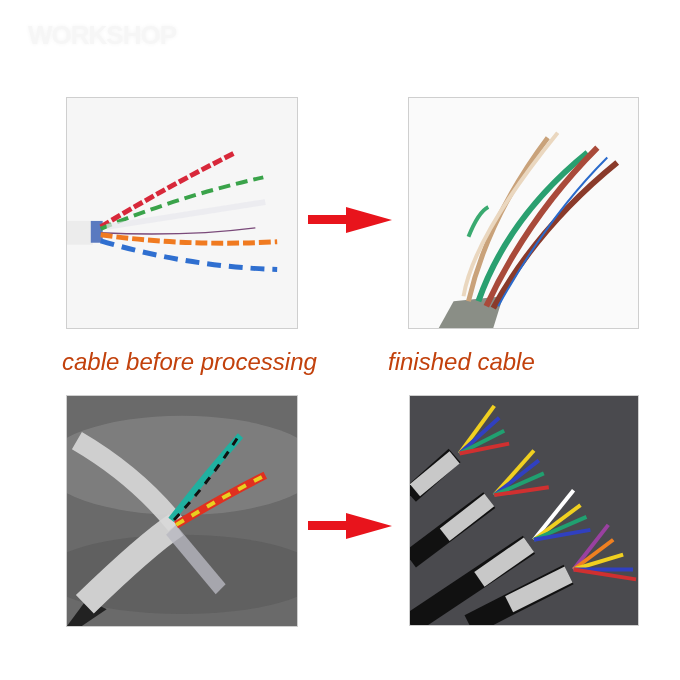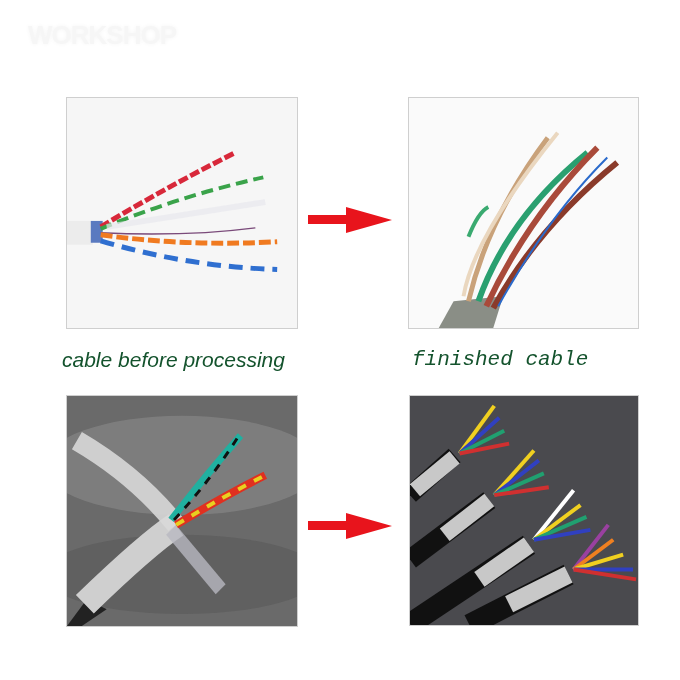--- a/index.html
+++ b/index.html
@@ -1,20 +1,20 @@
 <!DOCTYPE html>
 <html><head>
 <meta charset="utf-8">
 <style>
   html, body { margin:0; padding:0; background:#ffffff; }
   body { width:680px; height:680px; position:relative; overflow:hidden; font-family:"Liberation Sans", sans-serif; }
   .watermark { position:absolute; left:28px; top:20px; width:130px; height:40px; color:#f6f6f6; font-size:26px; font-weight:bold; letter-spacing:-1px; text-shadow:0 0 4px #f4f4f4; }
   .frame { position:absolute; border:1px solid #cfcfcf; box-sizing:border-box; overflow:hidden; }
   .frame svg { display:block; width:100%; height:100%; }
-  .label { position:absolute; color:#14532d; font-style:italic; font-size:21px; white-space:nowrap; }
+  .label { position:absolute; color:#c2410c; font-style:italic; font-size:24px; white-space:nowrap; }
   .arrow { position:absolute; width:84px; height:26px; }
 </style>
 </head>
 <body>
 
 <div class="watermark">WORKSHOP</div>
 
 <div class="frame" style="left:66px;top:97px;width:232px;height:232px;background:#f7f7f7;">
   <svg viewBox="0 0 232 232">
     <rect width="232" height="232" fill="#f6f6f6"></rect>
@@ -41,21 +41,21 @@
     <path d="M55 200 Q65 140 150 35" stroke="#ead7bf" stroke-width="4" fill="none"></path>
     <path d="M70 205 Q100 120 180 55" stroke="#2aa070" stroke-width="6" fill="none"></path>
     <path d="M78 210 Q120 120 190 50" stroke="#a94a3a" stroke-width="6" fill="none"></path>
     <path d="M85 212 Q130 130 210 65" stroke="#8a3a2a" stroke-width="6" fill="none"></path>
     <path d="M90 210 Q140 120 200 60" stroke="#2a6acb" stroke-width="2" fill="none"></path>
     <path d="M60 140 Q70 115 80 110" stroke="#3aaa70" stroke-width="4" fill="none"></path>
   </svg>
 </div>
 
 <div class="label" style="left:62px;top:348px;">cable before processing</div>
-<div class="label" style="left:412px;top:348px;font-family:Liberation Mono, monospace;">finished cable</div>
+<div class="label" style="left:388px;top:348px;">finished cable</div>
 
 <div class="frame" style="left:66px;top:395px;width:232px;height:232px;">
   <svg viewBox="0 0 232 232">
     <rect width="232" height="232" fill="#6a6a6a"></rect>
     <ellipse cx="116" cy="70" rx="140" ry="50" fill="#8a8a8a" opacity="0.6"></ellipse>
     <ellipse cx="116" cy="180" rx="140" ry="40" fill="#555" opacity="0.5"></ellipse>
     <path d="M0 232 L20 205 L40 215 L15 232 Z" fill="#222"></path>
     <path d="M18 210 Q80 150 110 130" stroke="#cfcfcf" stroke-width="26" fill="none"></path>
     <path d="M10 45 Q70 80 110 130" stroke="#d8d8d8" stroke-width="20" fill="none" opacity="0.9"></path>
     <path d="M110 130 L160 190 L150 200 L100 140 Z" fill="#b8b8c0" opacity="0.8"></path>

